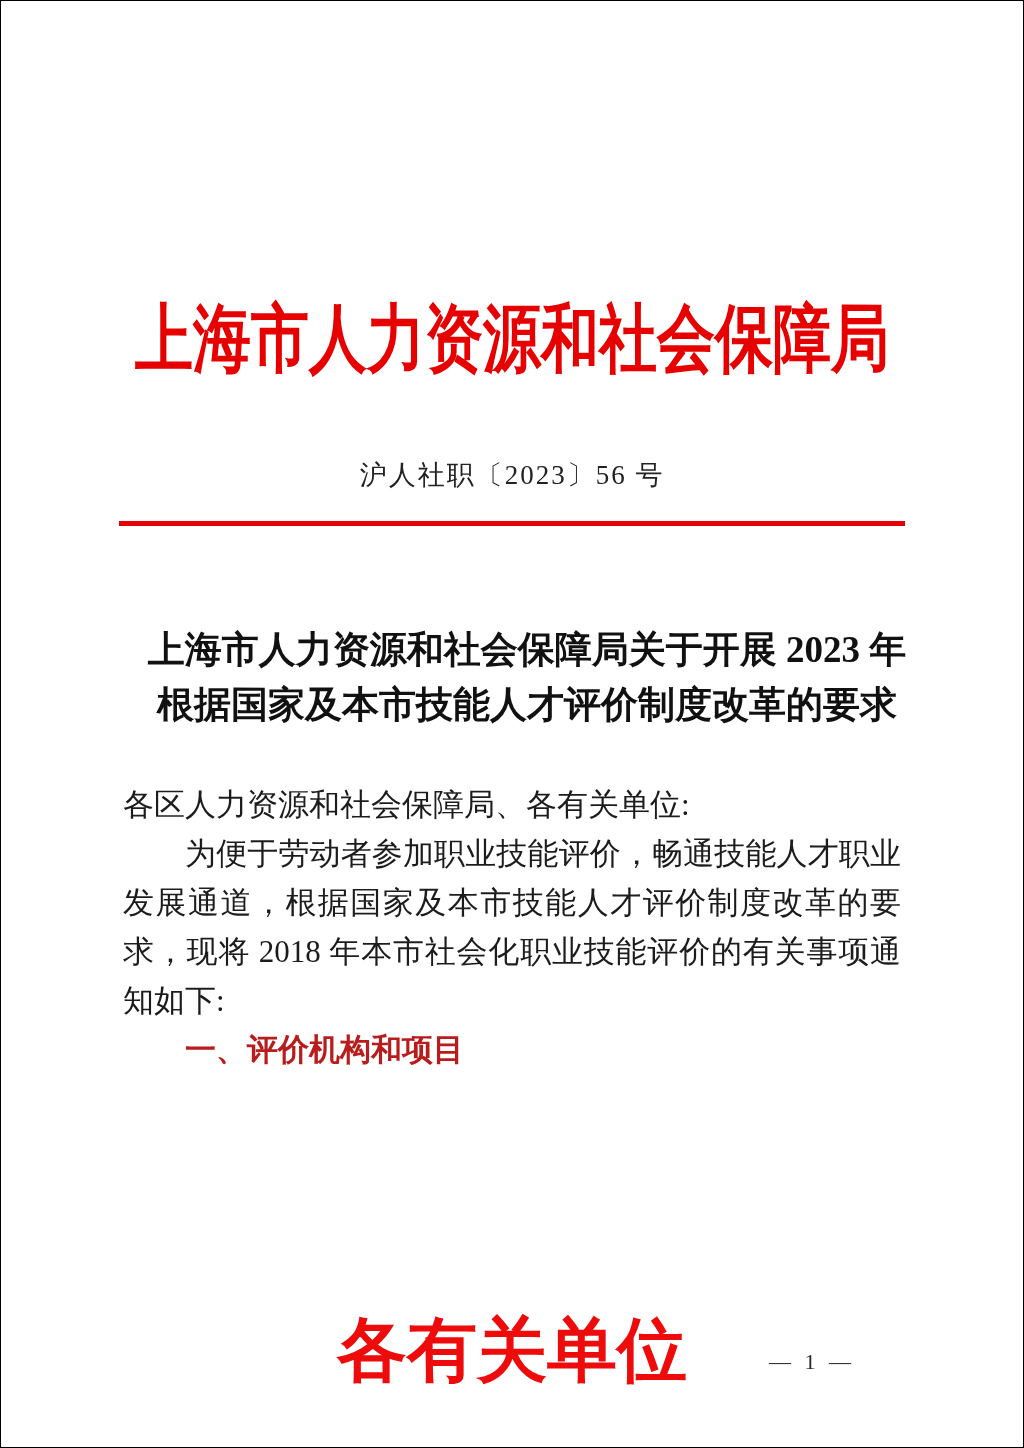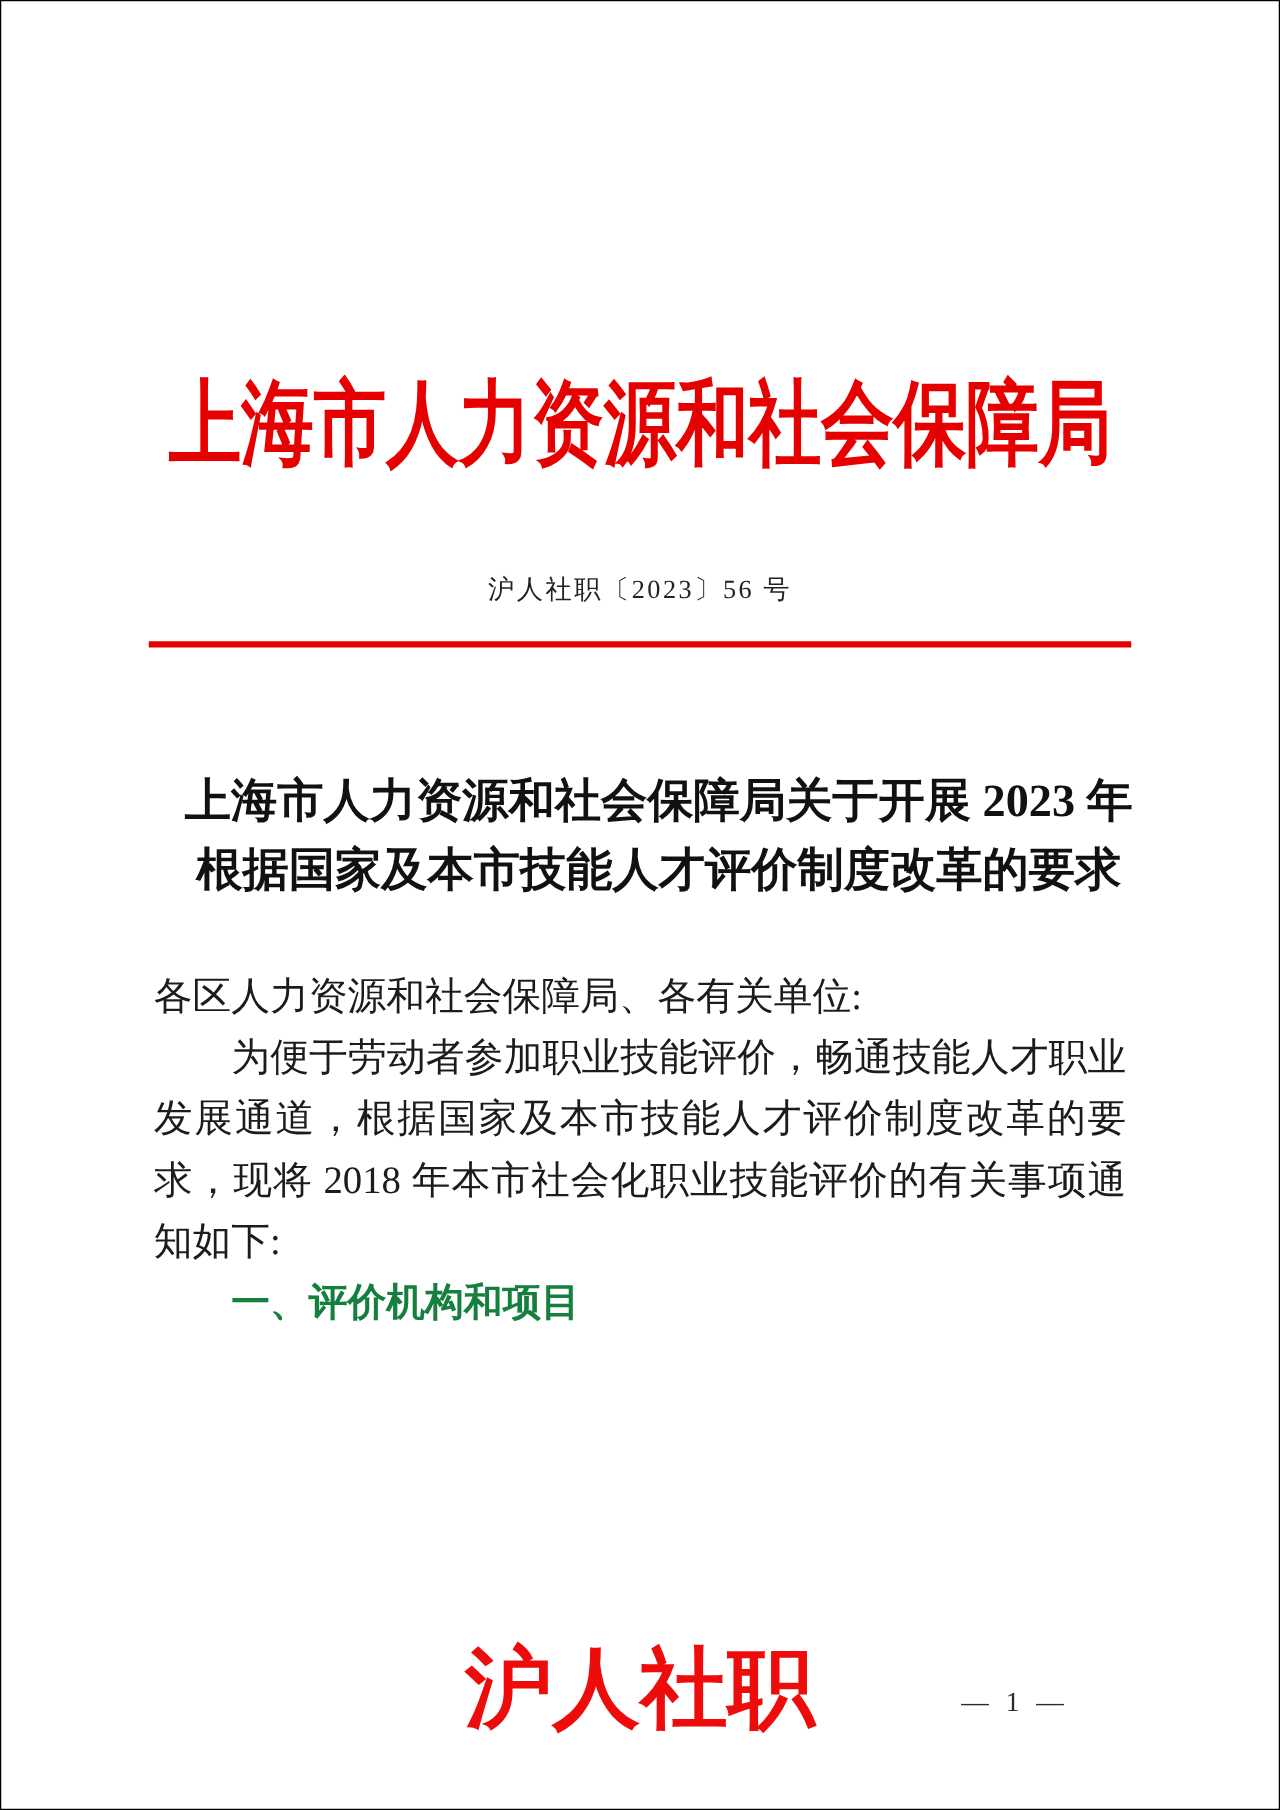--- a/index.html
+++ b/index.html
@@ -26,21 +26,21 @@
     font-weight: bold;
     letter-spacing: 0px;
     transform: scaleY(1.28);
     transform-origin: center;
     white-space: nowrap;
   }
   
   .doc-number {
     margin-top: 78px;
     text-align: center;
-    font-size: 21px;
+    font-size: 27px;
     letter-spacing: 2px;
     color: #222222;
   }
   
   .red-rule {
     margin: 28px auto 0 auto;
     width: 786px;
     height: 5px;
     background: #e60000;
   }
@@ -65,21 +65,21 @@
   }
   .body-text p {
     margin: 0;
   }
   .indent {
     text-indent: 2em;
   }
   .section-heading {
     font-family: "Liberation Sans", "DejaVu Sans", sans-serif;
     font-weight: bold;
-    color: #15803d;
+    color: #b91c1c;
   }
   
   .footer-row {
     position: absolute;
     left: 0;
     bottom: 58px;
     width: 100%;
     height: 90px;
   }
   .download-link {
@@ -122,17 +122,17 @@
     <div>根据国家及本市技能人才评价制度改革的要求</div>
   </div>
 
   <div class="body-text">
     <p>各区人力资源和社会保障局、各有关单位:</p>
     <p class="indent">为便于劳动者参加职业技能评价，畅通技能人才职业发展通道，根据国家及本市技能人才评价制度改革的要求，现将 2018 年本市社会化职业技能评价的有关事项通知如下:</p>
     <p class="indent section-heading">一、评价机构和项目</p>
   </div>
 
   <div class="footer-row">
-    <a class="download-link">沪人社职</a>
+    <a class="download-link">各有关单位</a>
     <div class="page-number">— 1 —</div>
   </div>
 
 </div>
 
 </body></html>

